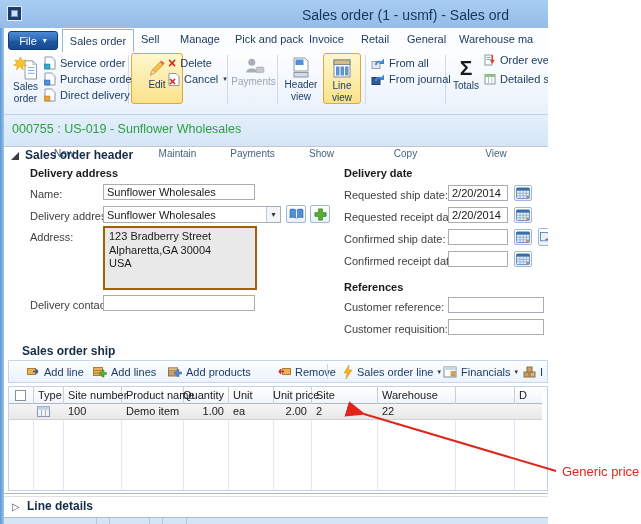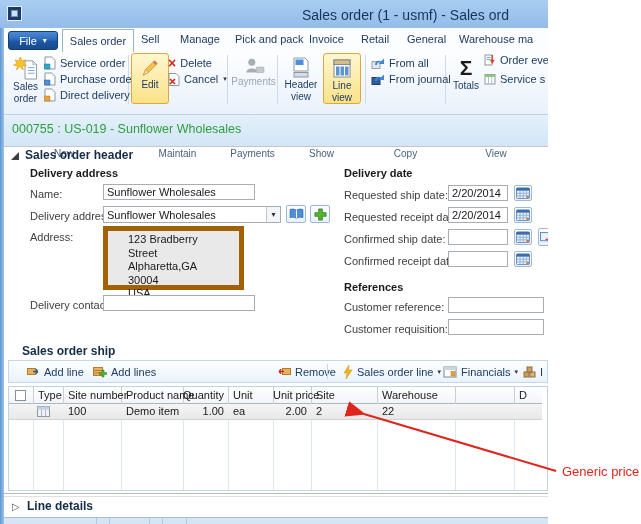--- a/index.html
+++ b/index.html
@@ -57,22 +57,22 @@
   .section-title { position:absolute; left:25px; top:148px; font-size:12px; font-weight:bold; color:#152c47; }
   .gheading { position:absolute; font-size:11px; font-weight:bold; color:#1a1a1a; }
   .lbl { position:absolute; font-size:11px; color:#404040; white-space:nowrap; }
   .inp { position:absolute; height:16px; border:1px solid #a7adb3; background:#fff; font-family:inherit;
     font-size:11px; padding:0 3px; color:#1a1a1a; }
   .combo { position:absolute; left:103px; top:206px; width:178px; height:17px; border:1px solid #a7adb3;
     background:#fff; display:flex; }
   .combo input { border:none; outline:none; flex:1; font-family:inherit; font-size:11px; padding:0 3px; color:#1a1a1a; }
   .combo .dd { width:14px; border-left:1px solid #c2c8ce; display:flex; align-items:center; justify-content:center;
     font-size:8px; color:#333; background:#f2f5f9; }
-  .addrbox { position:absolute; left:103px; top:226px; width:141px; height:64px; border:5px solid #a16207;
-    background:#e9e9e9; font-size:11px; line-height:13.5px; padding:2px 20px; color:#1a1a1a; white-space:pre-line; }
+  .addrbox { position:absolute; left:103px; top:226px; width:154px; height:64px; border:2px solid #a16207;
+    background:#e9e9e9; font-size:11px; line-height:13.5px; padding:2px 4px; color:#1a1a1a; white-space:pre-line; }
   .icobtn { position:absolute; height:18px; border:1px solid #9db8d8; background:linear-gradient(#fff,#e8f0f8);
     border-radius:2px; display:flex; align-items:center; justify-content:center; }
 
   
   .lines-title { position:absolute; left:22px; top:344px; font-size:12px; font-weight:bold; color:#152c47; }
   .gtoolbar { position:absolute; left:8px; top:360px; width:540px; height:23px;
     background:linear-gradient(#fdfeff,#eaf2fb); border:1px solid #c3d6eb; }
   .titem { position:absolute; top:0; height:21px; display:flex; align-items:center; gap:4px;
     font-size:11px; color:#1e3c64; white-space:nowrap; }
   .titem .caret { font-size:7px; color:#333; }
@@ -169,21 +169,21 @@
       <div class="rsmall" style="left:44px;top:36px">
         <svg class="ic" width="12" height="14" viewBox="0 0 12 14">
           <path d="M1,1 h7 l3,3 v9 h-10 z" fill="#fff" stroke="#8a97a5"></path>
             <path d="M8,1 l3,3 h-3 z" fill="#dbe4ee"></path>
           <rect x="0" y="8" width="6" height="5" fill="#e8a33d" stroke="#b2751f" stroke-width="0.5"></rect>
           </svg>
         <span>Direct delivery</span>
       </div>
       <div class="glabel" style="left:8px;width:112px">New</div>
 
-      <div class="bigbtn hl" style="left:131px;width:38px">
+      <div class="bigbtn hl" style="left:131px;width:52px">
         <svg class="ic" width="20" height="20" viewBox="0 0 18 18">
           <path d="M3,15.5 L5,10.5 L13,2.5 L15.5,5 L7.5,13 Z" fill="#f6c44a" stroke="#c68a2a" stroke-width="0.7"></path>
           <path d="M3,15.5 L5,10.5 L7.5,13 Z" fill="#ece2cf" stroke="#c68a2a" stroke-width="0.5"></path>
           <path d="M13,2.5 L15.5,5 L14.2,6.3 L11.7,3.8 Z" fill="#d96a6a"></path>
           </svg>
         <span>Edit</span>
       </div>
       <div class="rsmall" style="left:168px;top:4px">
         <span style="color:#cc2b1f;font-weight:bold;font-size:14px;line-height:12px">×</span>
         <span>Delete</span>
@@ -259,21 +259,21 @@
           </svg>
         <span>Order eve</span>
       </div>
       <div class="rsmall" style="left:484px;top:20px">
         <svg class="ic" width="12" height="12" viewBox="0 0 12 12">
           <rect x="1" y="1.5" width="10" height="9.5" fill="#fff" stroke="#8a97a5"></rect>
           <rect x="1" y="1.5" width="10" height="2.5" fill="#8fc97e"></rect>
           <line x1="4.5" y1="4" x2="4.5" y2="11" stroke="#b7c1cc"></line>
             <line x1="7.8" y1="4" x2="7.8" y2="11" stroke="#b7c1cc"></line>
           </svg>
-        <span>Service s</span>
+        <span>Detailed s</span>
       </div>
       <div class="glabel" style="left:446px;width:100px">View</div>
     </div>
 
     <div class="recordbar">
       <div class="record-text">000755 : US-019 - Sunflower Wholesales</div>
     </div>
 
     <div class="content-divider"></div>
 
@@ -395,20 +395,28 @@
         <span>Add line</span>
       </div>
       <div class="titem" style="left:84px">
         <svg class="ic" width="14" height="12" viewBox="0 0 14 12">
           <rect x="0.5" y="1.5" width="9" height="8" fill="#e8b25c" stroke="#b27e2e"></rect>
           <line x1="0.5" y1="4.5" x2="9.5" y2="4.5" stroke="#b27e2e"></line>
             <line x1="0.5" y1="7" x2="9.5" y2="7" stroke="#b27e2e"></line>
           <path d="M10,4 h2 v2.5 h2.5 v2 h-2.5 v2.5 h-2 v-2.5 h-2.5 v-2 h2.5 z" fill="#55b233" stroke="#2f7a1d" stroke-width="0.5" transform="translate(-1,0)"></path>
           </svg>
         <span>Add lines</span>
+      </div>
+      <div class="titem" style="left:159px">
+        <svg class="ic" width="14" height="12" viewBox="0 0 14 12">
+          <rect x="0.5" y="2" width="9" height="8" fill="#c9a063" stroke="#8f6e3e"></rect>
+          <rect x="0.5" y="2" width="9" height="2.5" fill="#dfc08c" stroke="#8f6e3e" stroke-width="0.5"></rect>
+          <path d="M10,4 h2 v2.5 h2.5 v2 h-2.5 v2.5 h-2 v-2.5 h-2.5 v-2 h2.5 z" fill="#4f8ed8" stroke="#2e5e9e" stroke-width="0.5" transform="translate(-1,-0.5)"></path>
+          </svg>
+        <span>Add products</span>
       </div>
       <div class="titem" style="left:269px">
         <svg class="ic" width="13" height="11" viewBox="0 0 13 11">
           <rect x="4.5" y="2.5" width="8" height="6" fill="#e8b25c" stroke="#b27e2e"></rect>
           <path d="M1,5.5 h5 M1,5.5 l2.2,-2.2 M1,5.5 l2.2,2.2" stroke="#cc2b1f" stroke-width="1.4" fill="none"></path>
           </svg>
         <span>Remove</span>
       </div>
       <div class="tsep"></div>
       <div class="titem" style="left:334px">

